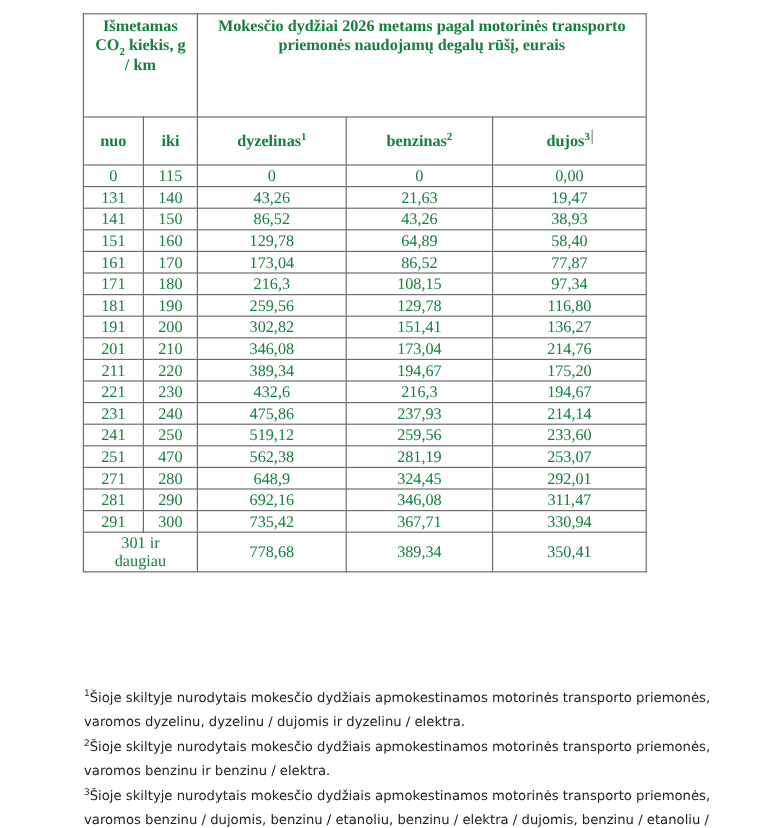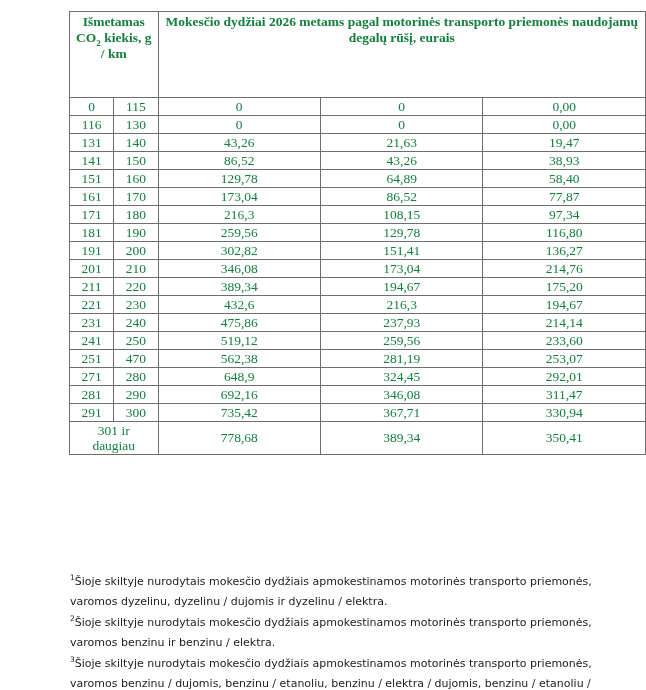--- a/index.html
+++ b/index.html
@@ -48,32 +48,32 @@
     <tr>
       <th colspan="2" class="h-co2">
         <span>Išmetamas</span><br>
         <span>CO</span><sub>2</sub><span> kiekis, g</span><br>
         <span>/ km</span>
       </th>
       <th colspan="3" class="h-main">
         <span>Mokesčio dydžiai 2026 metams pagal motorinės transporto priemonės naudojamų degalų rūšį, eurais</span>
       </th>
     </tr>
+    <tr>
+      <th class="h-sub c-nuo"><span>nuo</span></th>
+      <th class="h-sub c-iki"><span>iki</span></th>
+      <th class="h-sub c-dyz"><span>dyzelinas</span><sup>1</sup></th>
+      <th class="h-sub c-ben"><span>benzinas</span><sup>2</sup></th>
+      <th class="h-sub c-duj"><span>dujos</span><sup>3</sup><span class="cursor"></span></th>
+    </tr>
   </thead>
   <tbody id="tbody">
   <tr>
         <td>0</td>
         <td>115</td>
-        <td>0</td>
-        <td>0</td>
-        <td>0,00</td>
-      </tr>
-      <tr>
-        <td>116</td>
-        <td>130</td>
         <td>0</td>
         <td>0</td>
         <td>0,00</td>
       </tr>
       <tr>
         <td>131</td>
         <td>140</td>
         <td>43,26</td>
         <td>21,63</td>
         <td>19,47</td>

